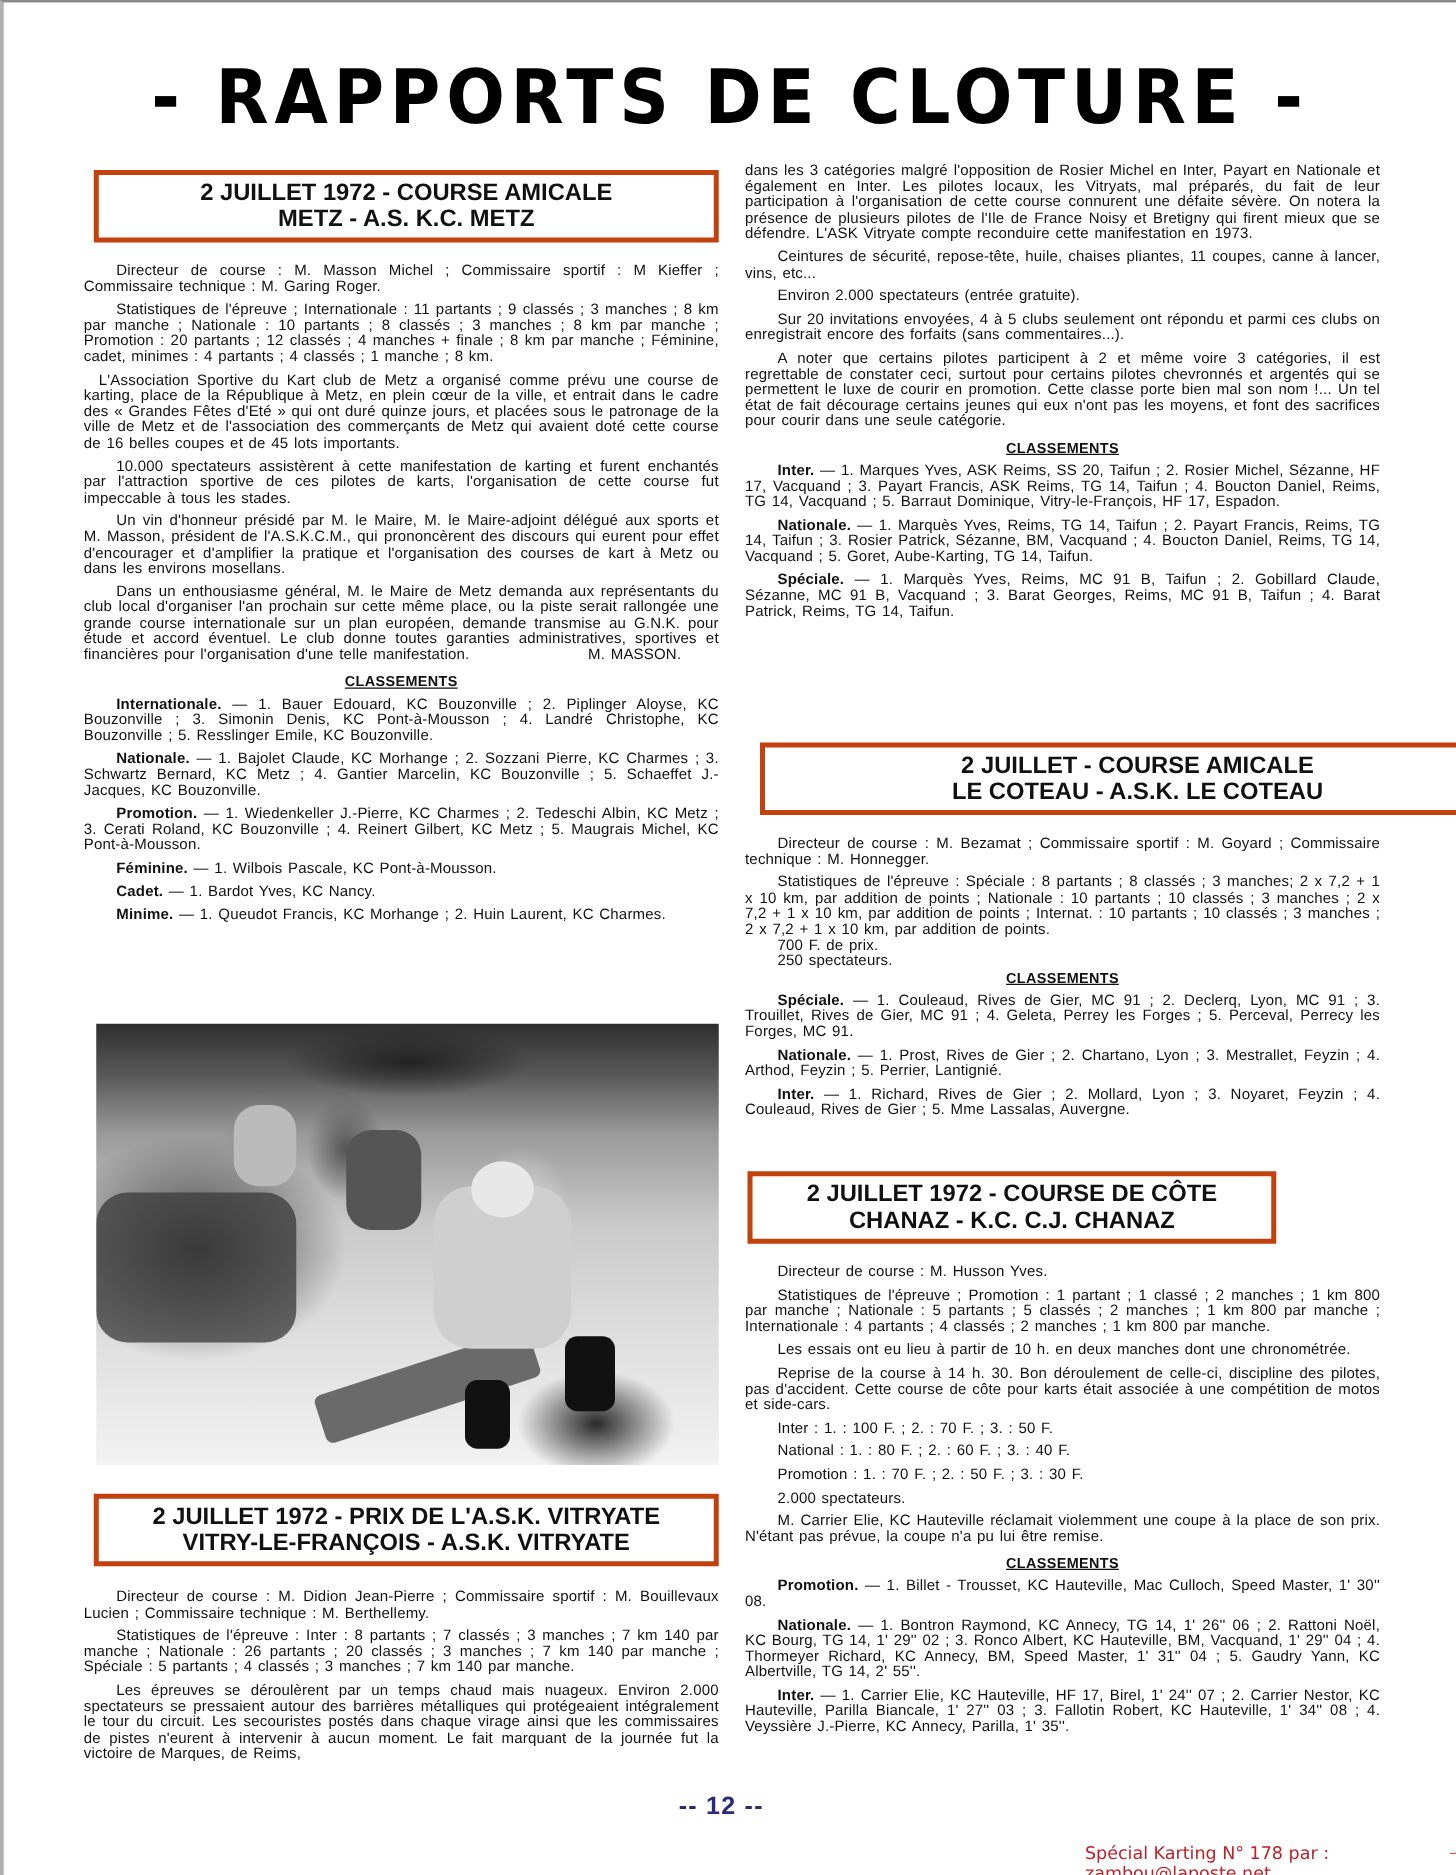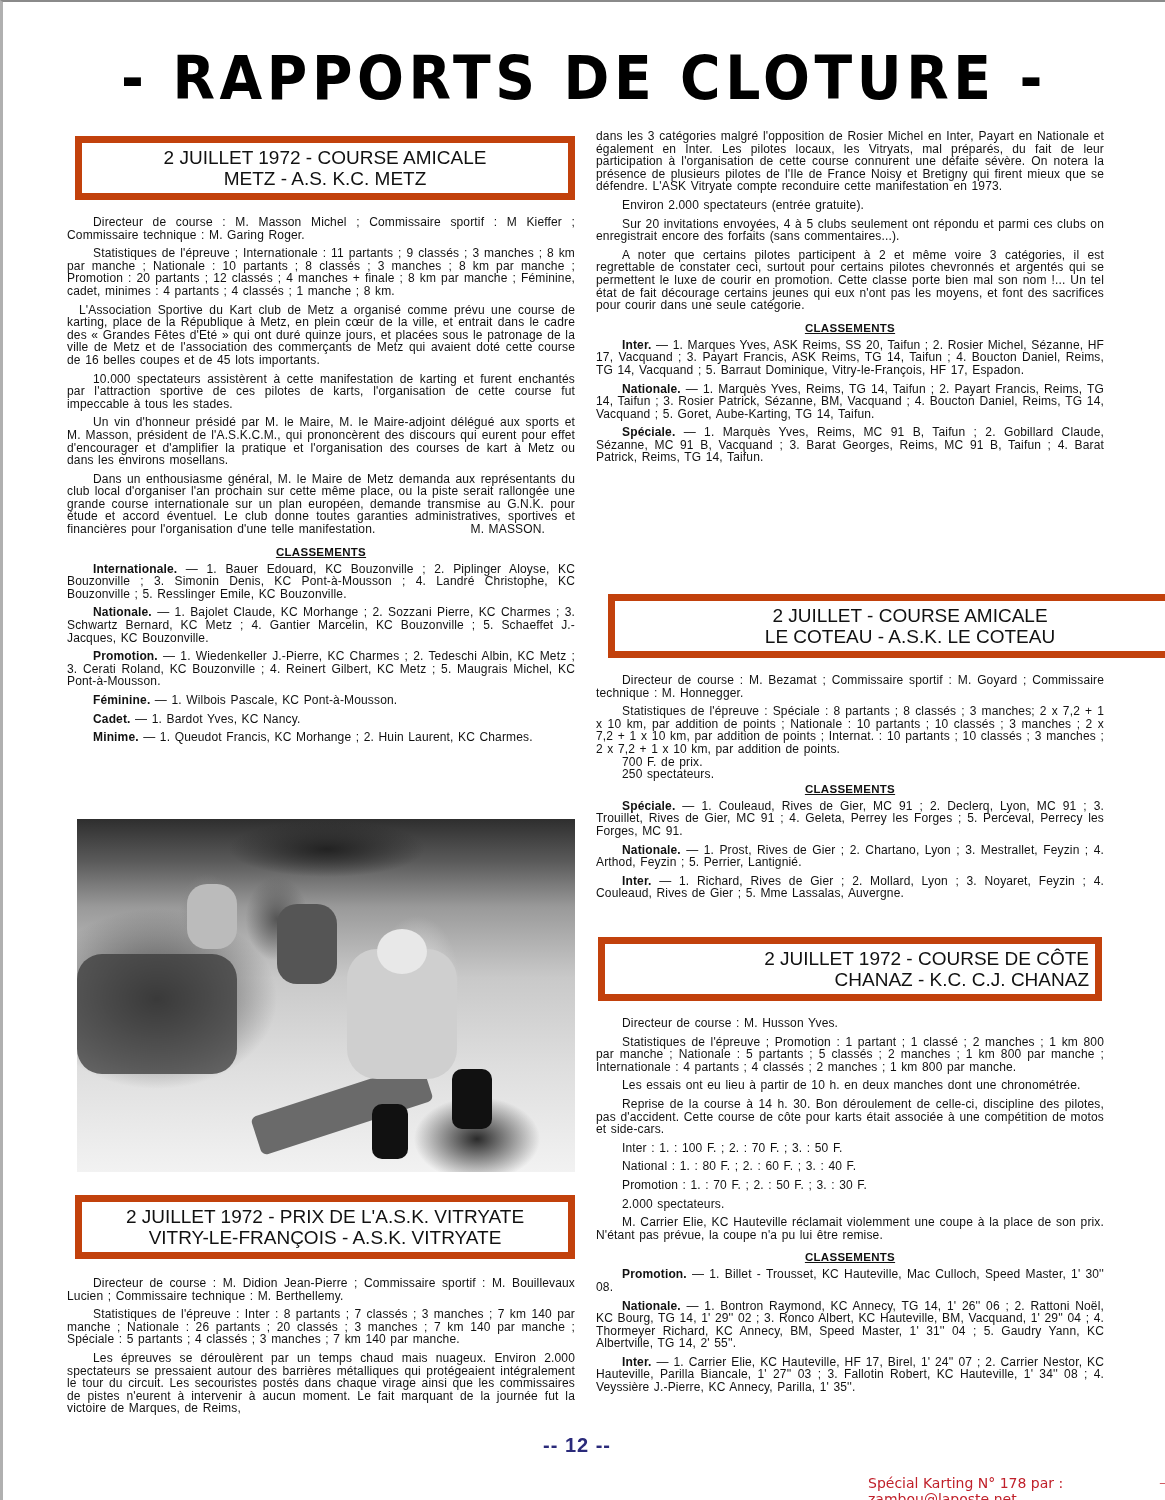--- a/index.html
+++ b/index.html
@@ -20,23 +20,23 @@
     letter-spacing: 5px;
     transform: scaleX(0.92);
     transform-origin: center;
     color: #000;
     line-height: 60px;
   }
   .col { position: absolute; }
   .col-left { left: 64px; top: 134px; width: 508px; }
   .col-right { left: 593px; top: 128px; width: 508px; }
   .hbox {
-    border: 7px solid #c2410c;
+    border: 4px solid #c2410c;
     text-align: center;
-    font-weight: normal;
+    font-weight: bold;
     font-size: 19px;
     line-height: 21px;
     padding: 4px 6px 4px 6px;
     margin: 0 0 16px 8px;
     width: 500px;
   }
   .hbox span { display: block; }
   p.t {
     font-size: 12px;
     line-height: 12.6px;
@@ -129,20 +129,21 @@
     </div>
     <p class="t">Directeur de course : M. Didion Jean-Pierre ; Commissaire sportif : M. Bouillevaux Lucien ; Commissaire technique : M. Berthellemy.</p>
     <p class="t">Statistiques de l'épreuve : Inter : 8 partants ; 7 classés ; 3 manches ; 7 km 140 par manche ; Nationale : 26 partants ; 20 classés ; 3 manches ; 7 km 140 par manche ; Spéciale : 5 partants ; 4 classés ; 3 manches ; 7 km 140 par manche.</p>
     <p class="t">Les épreuves se déroulèrent par un temps chaud mais nuageux. Environ 2.000 spectateurs se pressaient autour des barrières métalliques qui protégeaient intégralement le tour du circuit. Les secouristes postés dans chaque virage ainsi que les commissaires de pistes n'eurent à intervenir à aucun moment. Le fait marquant de la journée fut la victoire de Marques, de Reims,</p>
   </section>
 </div>
 
 <div class="col col-right">
   <section>
     <p class="t noind">dans les 3 catégories malgré l'opposition de Rosier Michel en Inter, Payart en Nationale et également en Inter. Les pilotes locaux, les Vitryats, mal préparés, du fait de leur participation à l'organisation de cette course connurent une défaite sévère. On notera la présence de plusieurs pilotes de l'Ile de France Noisy et Bretigny qui firent mieux que se défendre. L'ASK Vitryate compte reconduire cette manifestation en 1973.</p>
+    <p class="t">Ceintures de sécurité, repose-tête, huile, chaises pliantes, 11 coupes, canne à lancer, vins, etc...</p>
     <p class="t">Environ 2.000 spectateurs (entrée gratuite).</p>
     <p class="t">Sur 20 invitations envoyées, 4 à 5 clubs seulement ont répondu et parmi ces clubs on enregistrait encore des forfaits (sans commentaires...).</p>
     <p class="t">A noter que certains pilotes participent à 2 et même voire 3 catégories, il est regrettable de constater ceci, surtout pour certains pilotes chevronnés et argentés qui se permettent le luxe de courir en promotion. Cette classe porte bien mal son nom !... Un tel état de fait décourage certains jeunes qui eux n'ont pas les moyens, et font des sacrifices pour courir dans une seule catégorie.</p>
     <div class="cls-title">CLASSEMENTS</div>
     <p class="t"><b class="cat">Inter.</b><span> — 1. Marques Yves, ASK Reims, SS 20, Taifun ; 2. Rosier Michel, Sézanne, HF 17, Vacquand ; 3. Payart Francis, ASK Reims, TG 14, Taifun ; 4. Boucton Daniel, Reims, TG 14, Vacquand ; 5. Barraut Dominique, Vitry-le-François, HF 17, Espadon.</span></p>
     <p class="t"><b class="cat">Nationale.</b><span> — 1. Marquès Yves, Reims, TG 14, Taifun ; 2. Payart Francis, Reims, TG 14, Taifun ; 3. Rosier Patrick, Sézanne, BM, Vacquand ; 4. Boucton Daniel, Reims, TG 14, Vacquand ; 5. Goret, Aube-Karting, TG 14, Taifun.</span></p>
     <p class="t"><b class="cat">Spéciale.</b><span> — 1. Marquès Yves, Reims, MC 91 B, Taifun ; 2. Gobillard Claude, Sézanne, MC 91 B, Vacquand ; 3. Barat Georges, Reims, MC 91 B, Taifun ; 4. Barat Patrick, Reims, TG 14, Taifun.</span></p>
   </section>
 </div>
 
@@ -158,21 +159,21 @@
     <p class="t" style="margin-bottom:0">250 spectateurs.</p>
     <div class="cls-title" style="margin-top:2px">CLASSEMENTS</div>
     <p class="t"><b class="cat">Spéciale.</b><span> — 1. Couleaud, Rives de Gier, MC 91 ; 2. Declerq, Lyon, MC 91 ; 3. Trouillet, Rives de Gier, MC 91 ; 4. Geleta, Perrey les Forges ; 5. Perceval, Perrecy les Forges, MC 91.</span></p>
     <p class="t"><b class="cat">Nationale.</b><span> — 1. Prost, Rives de Gier ; 2. Chartano, Lyon ; 3. Mestrallet, Feyzin ; 4. Arthod, Feyzin ; 5. Perrier, Lantignié.</span></p>
     <p class="t"><b class="cat">Inter.</b><span> — 1. Richard, Rives de Gier ; 2. Mollard, Lyon ; 3. Noyaret, Feyzin ; 4. Couleaud, Rives de Gier ; 5. Mme Lassalas, Auvergne.</span></p>
   </section>
 </div>
 
 <div class="col" style="left:593px;top:935px;width:508px;">
   <section>
-    <div class="hbox" style="margin-left:2px;width:504px;text-align:right;">
+    <div class="hbox" style="margin-left:2px;width:423px;">
       <span>2 JUILLET 1972  -  COURSE  DE  CÔTE</span>
       <span>CHANAZ - K.C.  C.J.  CHANAZ</span>
     </div>
     <p class="t">Directeur de course : M. Husson Yves.</p>
     <p class="t">Statistiques de l'épreuve ; Promotion : 1 partant ; 1 classé ; 2 manches ; 1 km 800 par manche ; Nationale : 5 partants ; 5 classés ; 2 manches ; 1 km 800 par manche ; Internationale : 4 partants ; 4 classés ; 2 manches ; 1 km 800 par manche.</p>
     <p class="t">Les essais ont eu lieu à partir de 10 h. en deux manches dont une chronométrée.</p>
     <p class="t">Reprise de la course à 14 h. 30. Bon déroulement de celle-ci, discipline des pilotes, pas d'accident. Cette course de côte pour karts était associée à une compétition de motos et side-cars.</p>
     <p class="t">Inter : 1. : 100 F. ; 2. : 70 F. ; 3. : 50 F.</p>
     <p class="t">National : 1. : 80 F. ; 2. : 60 F. ; 3. : 40 F.</p>
     <p class="t">Promotion : 1. : 70 F. ; 2. : 50 F. ; 3. : 30 F.</p>

